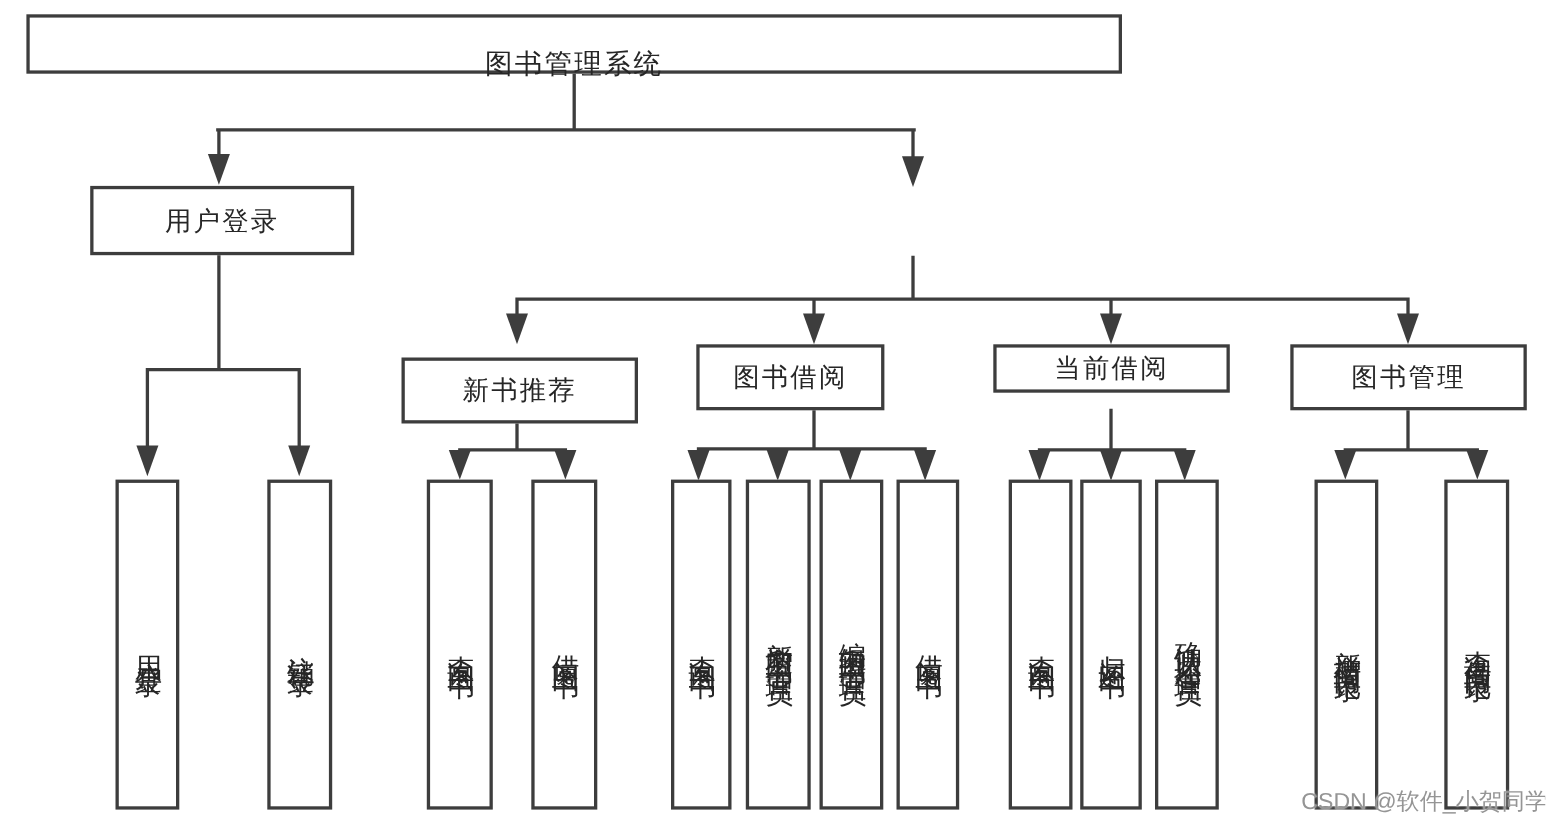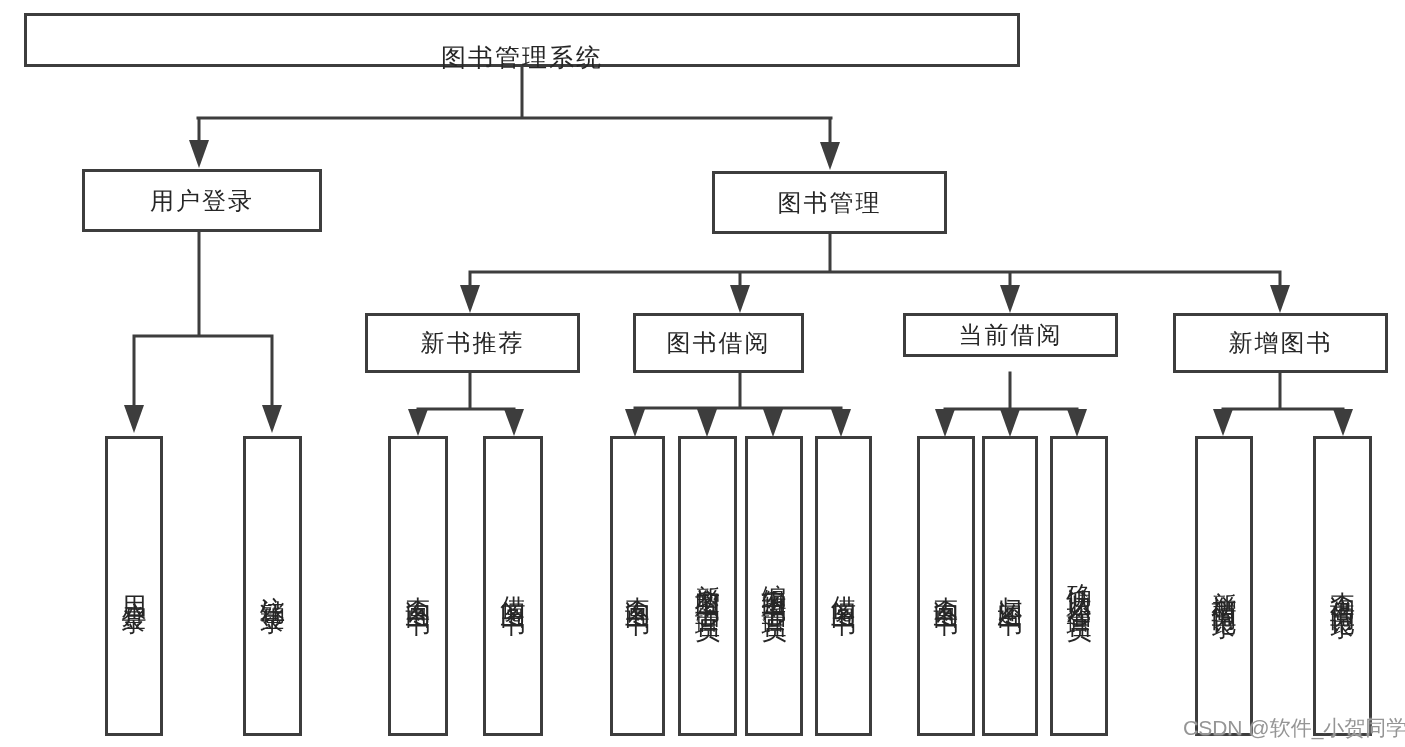--- a/index.html
+++ b/index.html
@@ -99,35 +99,32 @@
     <path class="ar" d="M1333 409 L1353 409 L1343 436 Z"></path>
   </svg>
 
   <div class="box h root" style="left:24px;top:13px;width:996px;height:54px">
     <span>图书管理系统</span>
   </div>
 
   <div class="box h" style="left:82px;top:169px;width:240px;height:63px">
     <span>用户登录</span>
   </div>
-  <div class="box h" style="left:712px;top:171px;width:235px;height:63px">
-    <span>图书管理</span>
-  </div>
 
-  <div class="box h" style="left:365px;top:313px;width:215px;height:60px">
+  <div class="box h" style="left:365px;top:325px;width:215px;height:60px">
     <span>新书推荐</span>
   </div>
   <div class="box h" style="left:633px;top:313px;width:171px;height:60px">
     <span>图书借阅</span>
   </div>
   <div class="box h" style="left:903px;top:313px;width:215px;height:44px">
     <span>当前借阅</span>
   </div>
   <div class="box h" style="left:1173px;top:313px;width:215px;height:60px">
-    <span>新增图书</span>
+    <span>图书管理</span>
   </div>
 
   <div class="box v" style="left:105px;top:436px;width:58px;height:300px">
     <span>用户登录</span>
   </div>
   <div class="box v" style="left:243px;top:436px;width:59px;height:300px">
     <span>注销登录</span>
   </div>
 
   <div class="box v" style="left:388px;top:436px;width:60px;height:300px">

